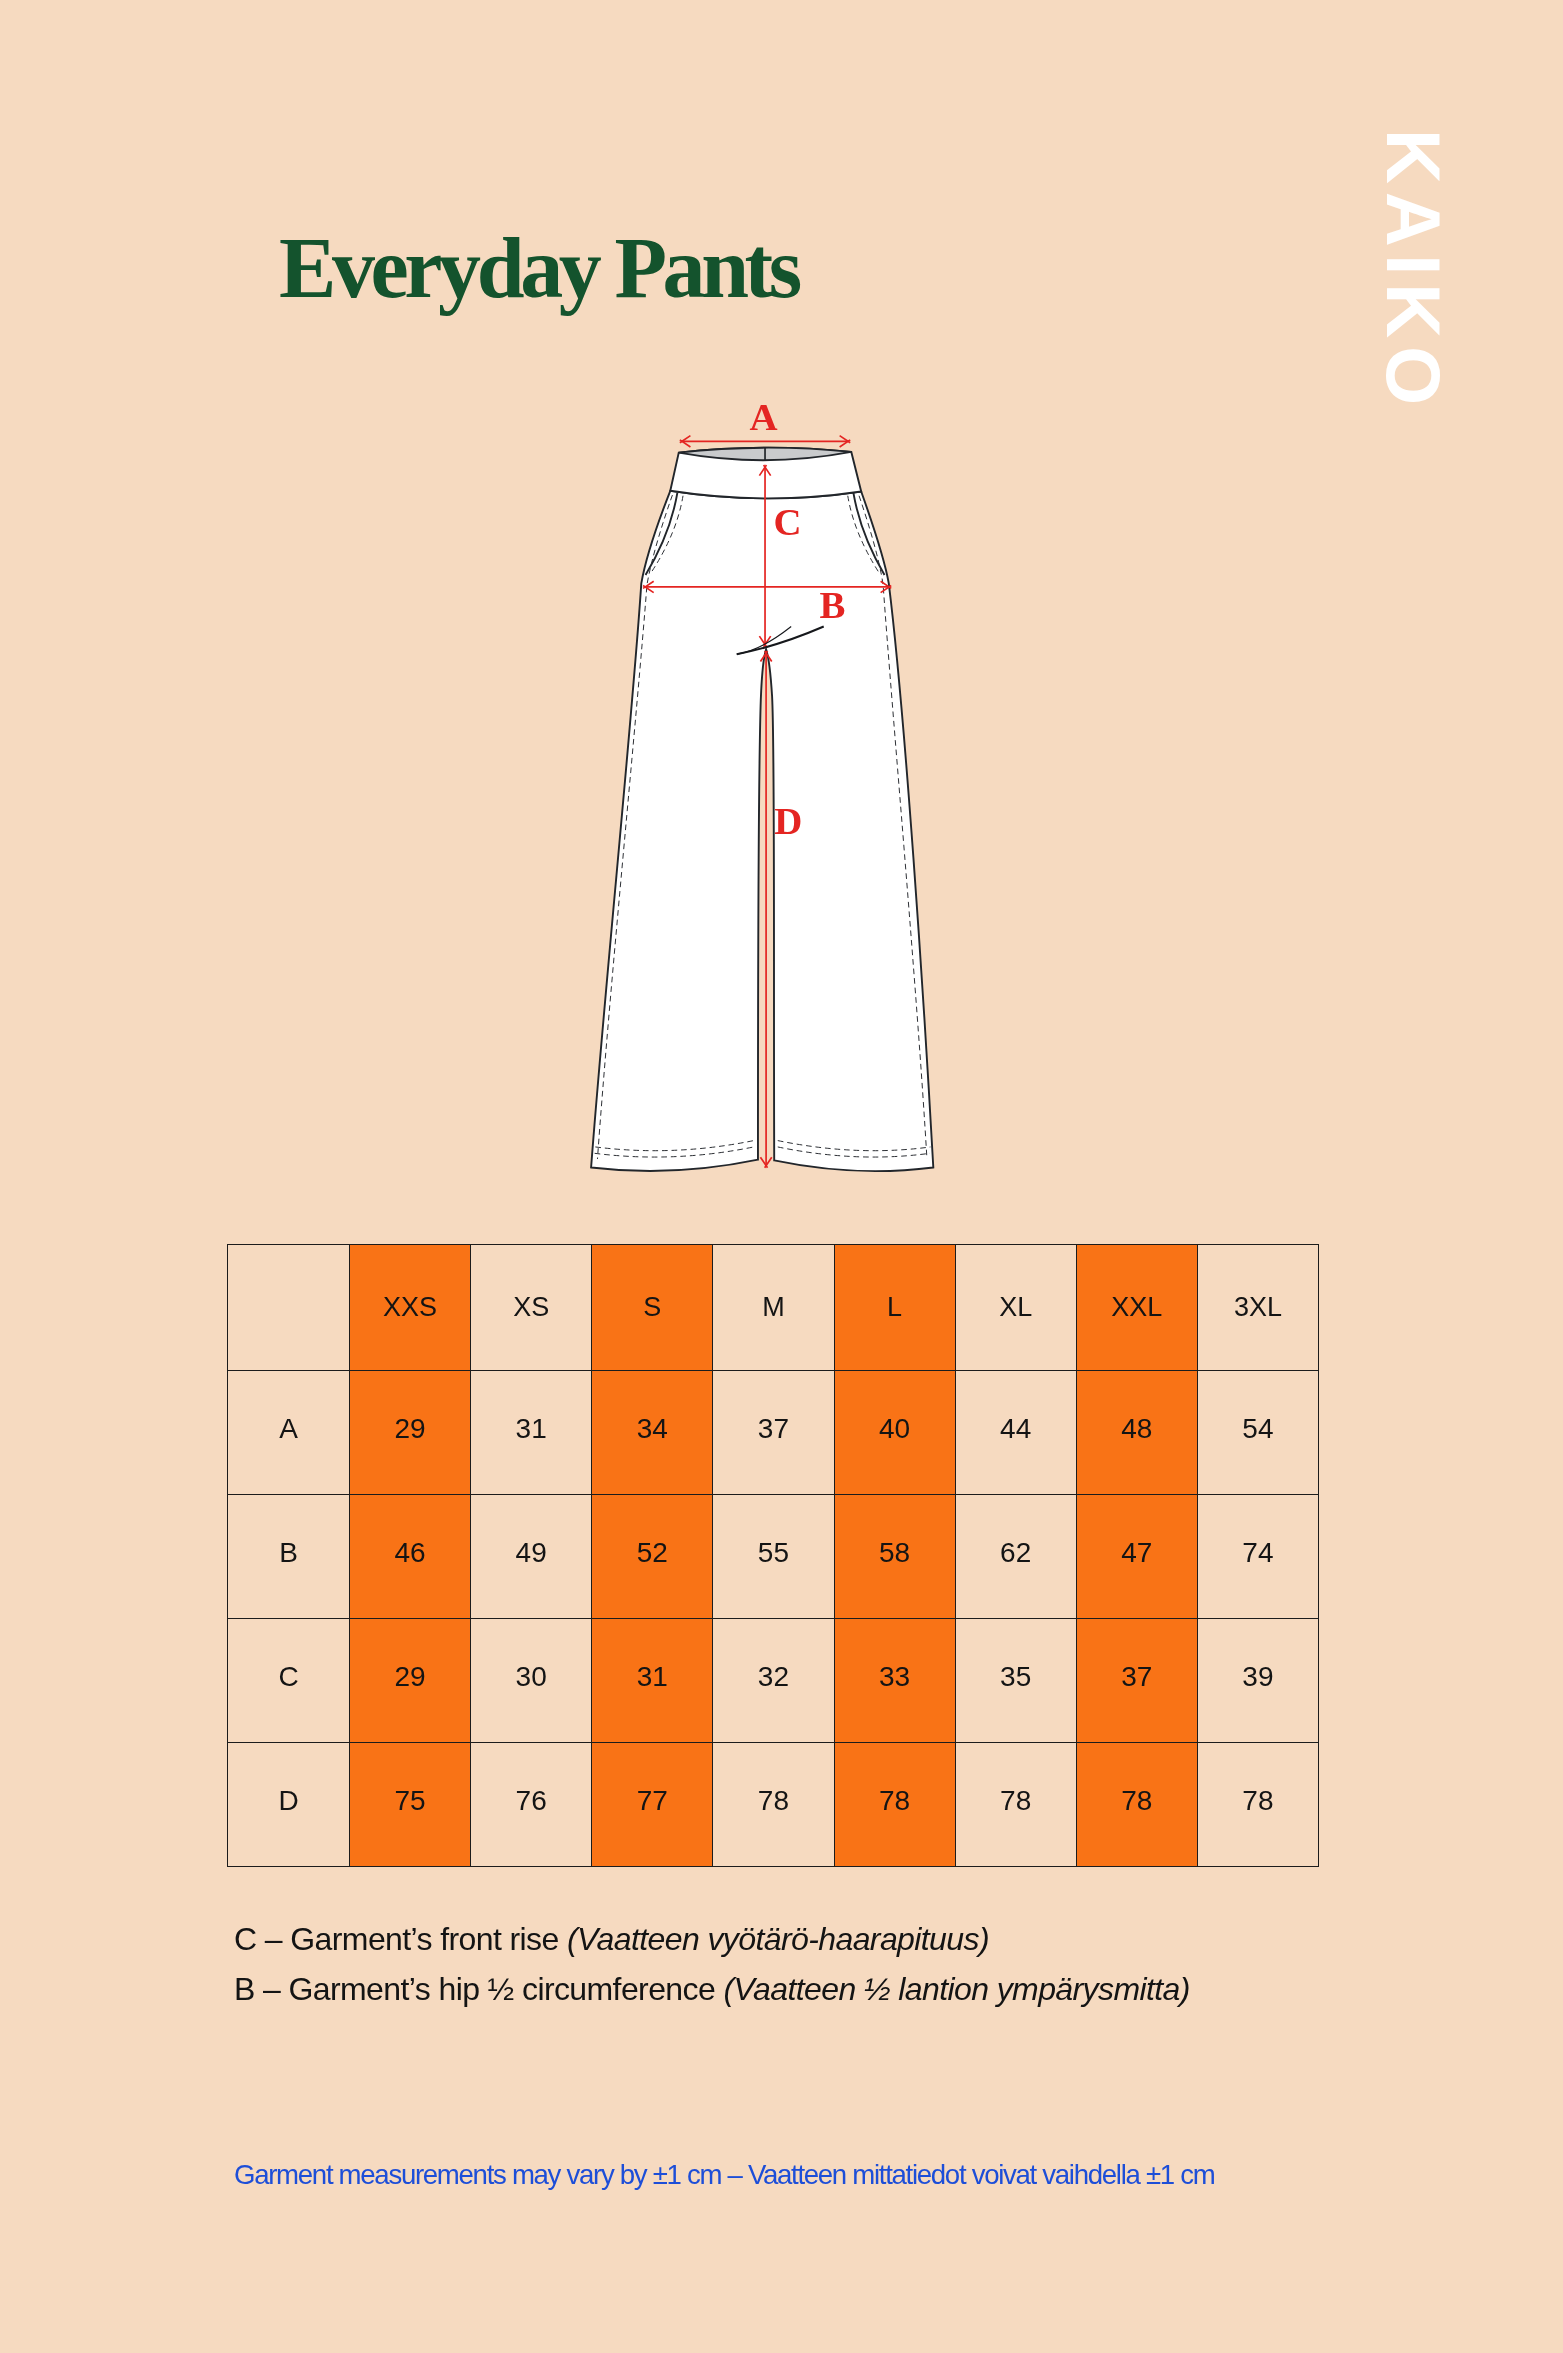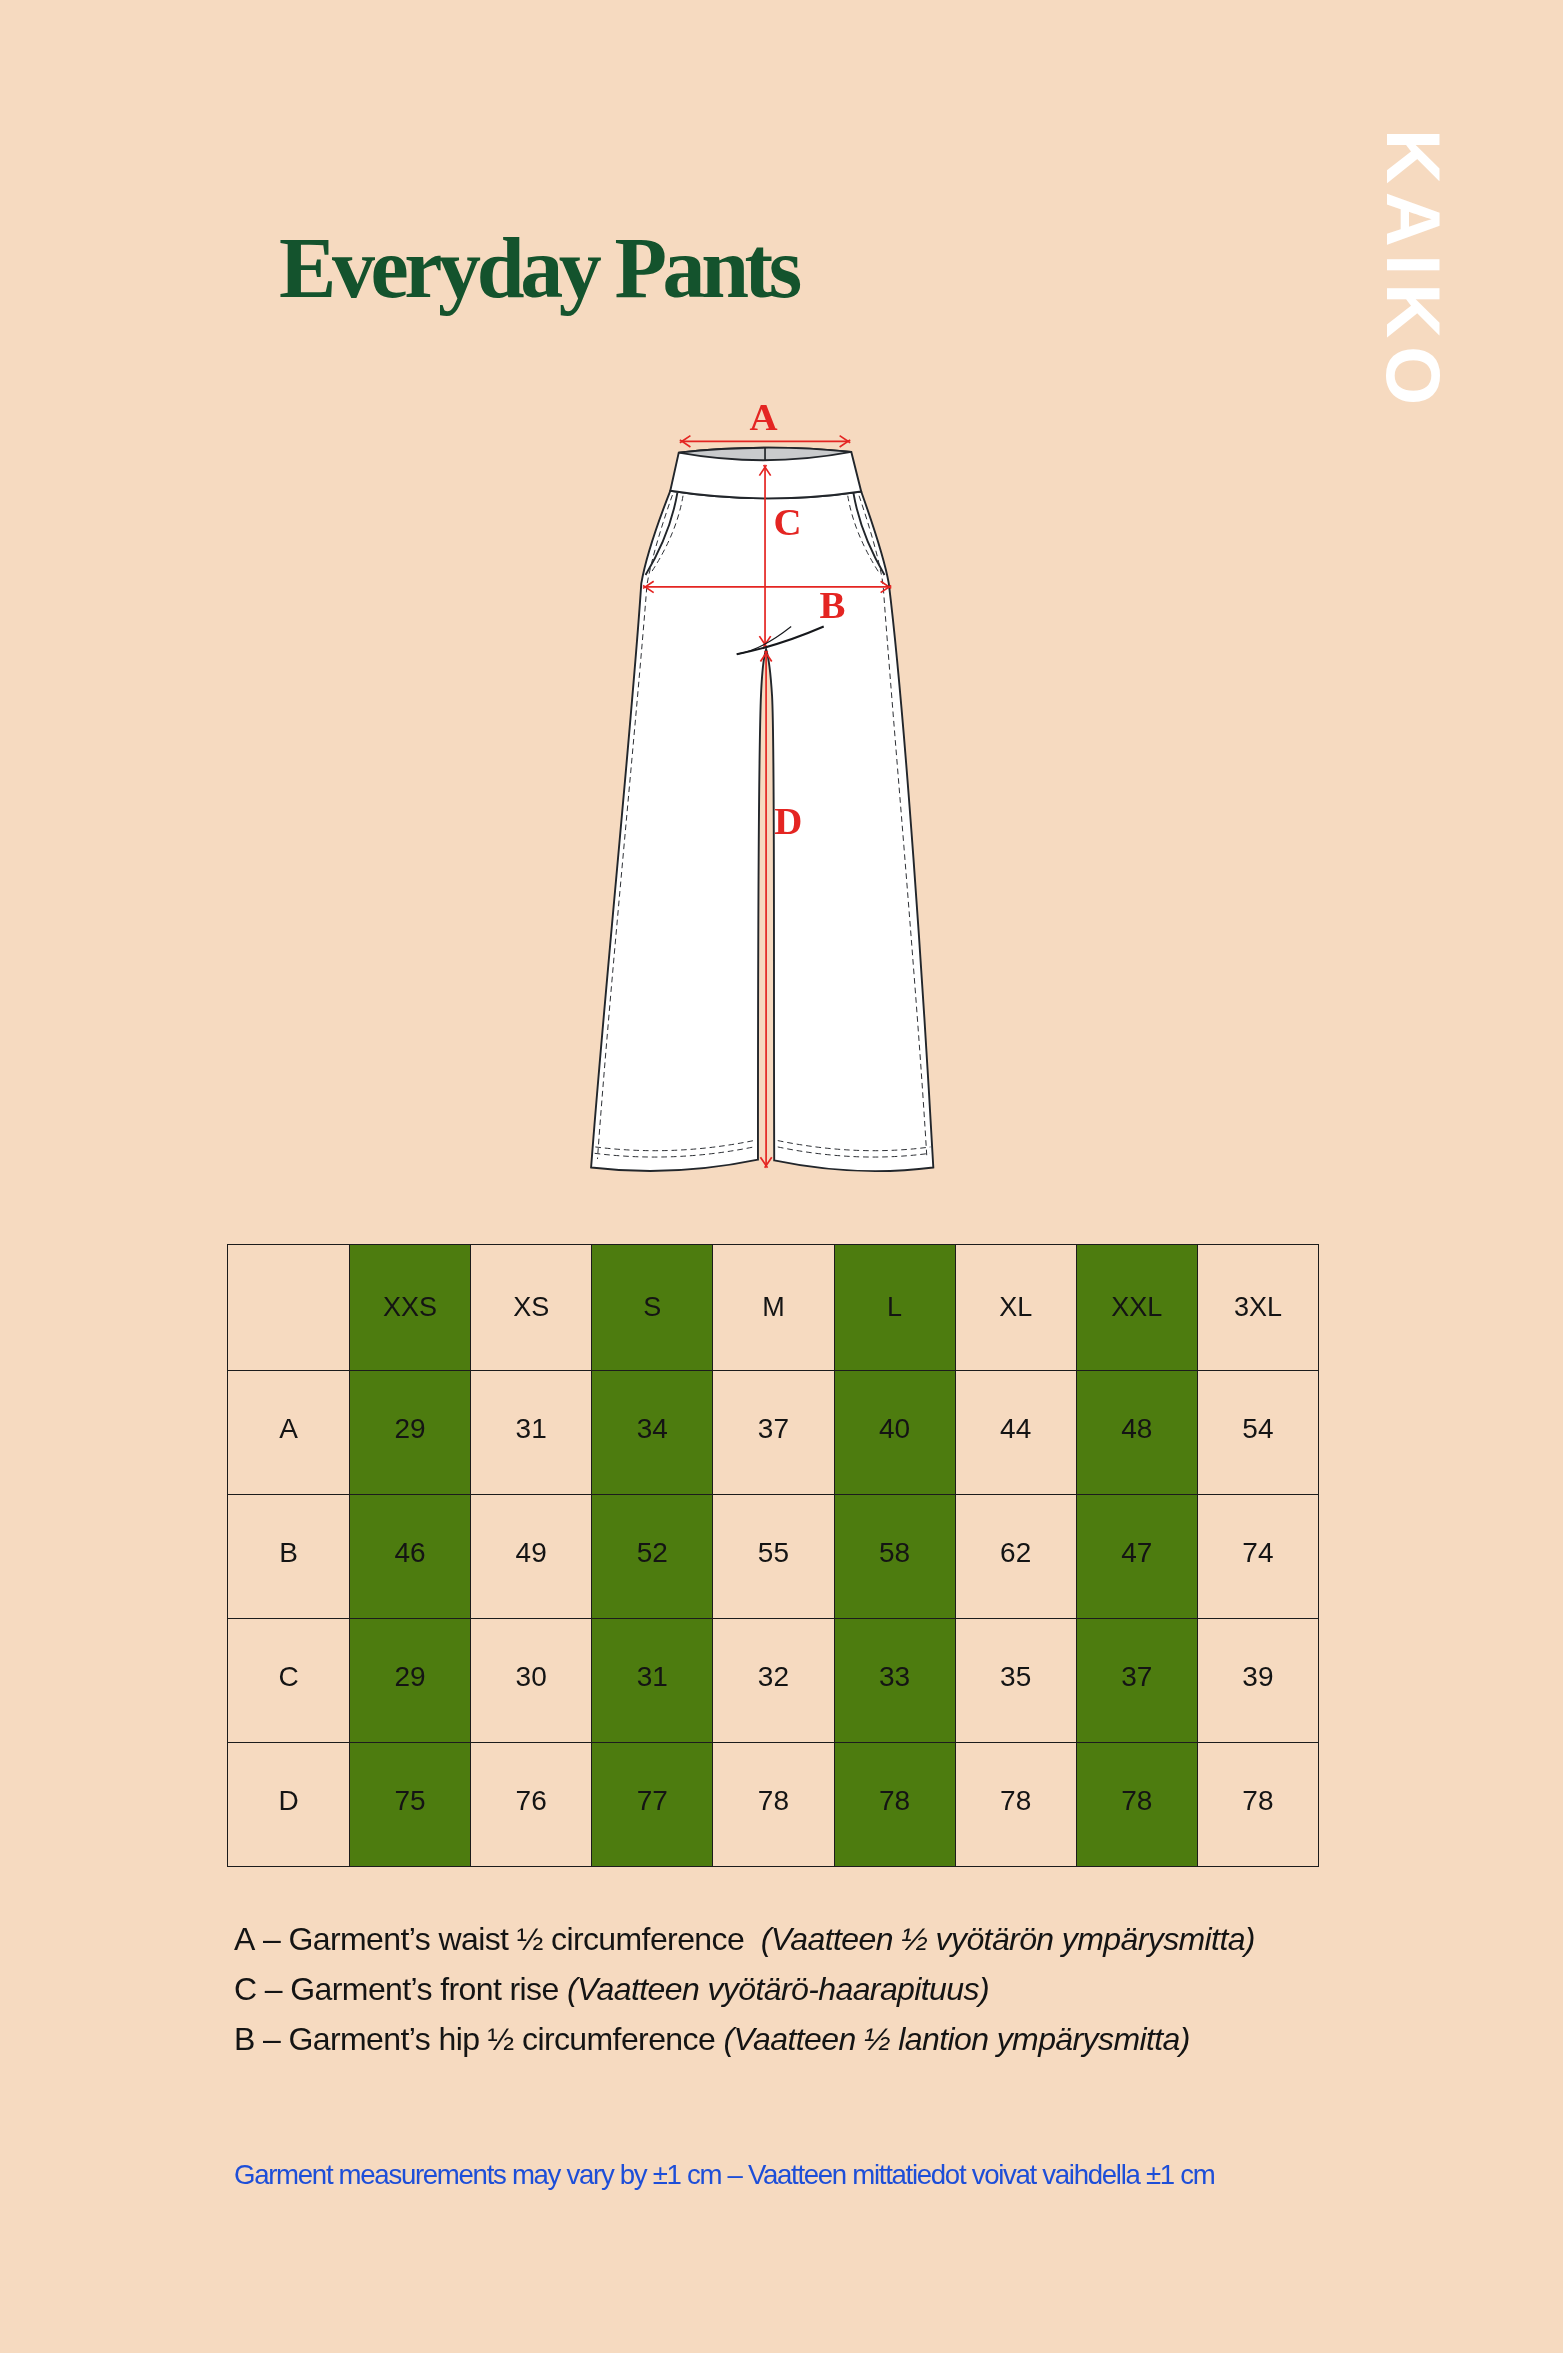--- a/index.html
+++ b/index.html
@@ -167,26 +167,25 @@
         <td class="c sh">78</td>
         <td class="c">78</td>
         <td class="c sh">78</td>
         <td class="c">78</td>
   </tr>
   </tbody>
 </table>
 <style>
   #sizetable td.c{border:1.4px solid #1c1c1c;padding:0 0 6.4px 0;vertical-align:middle;}
   #sizetable tr.hdr td.c{padding-bottom:0;}
-  #sizetable td.sh{background:#4d7c0f;}
+  #sizetable td.sh{background:#f97316;}
 </style>
 
 <div class="abs" id="legend" style="left:234px;top:1914px;font-size:32px;line-height:50px;color:#141414;white-space:nowrap;letter-spacing:-0.6px;">
 
-  <div>A&nbsp;– Garment’s waist ½ circumference&nbsp;&nbsp;<i>(Vaatteen ½ vyötärön ympärysmitta)</i></div>
 
   <div>C&nbsp;– Garment’s front rise <i>(Vaatteen vyötärö-haarapituus)</i></div>
 
   <div>B&nbsp;– Garment’s hip ½ circumference <i>(Vaatteen ½ lantion ympärysmitta)</i></div>
 
 </div>
 
 <div class="abs" id="footer" style="left:234px;top:2161px;font-size:27.6px;line-height:27.6px;color:#1d4ed8;white-space:nowrap;letter-spacing:-1.3px;">Garment measurements may vary by ±1&nbsp;cm – Vaatteen mittatiedot voivat vaihdella ±1&nbsp;cm</div>
 
 

